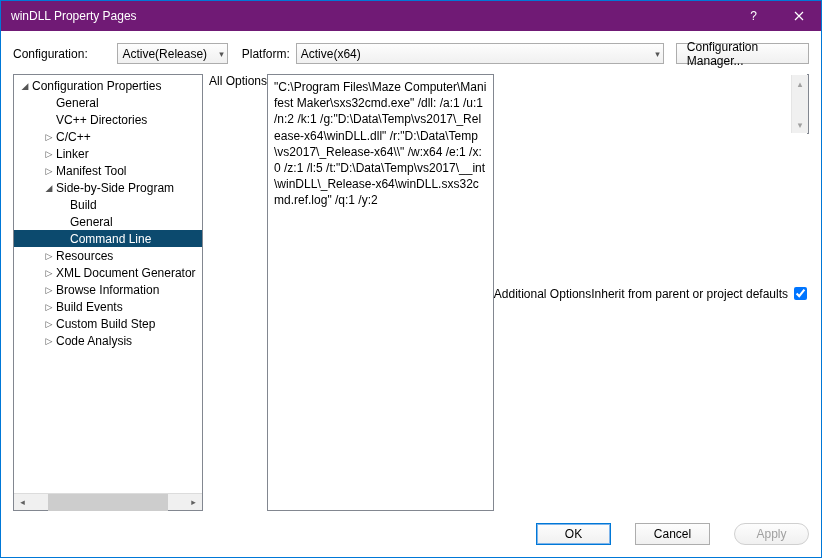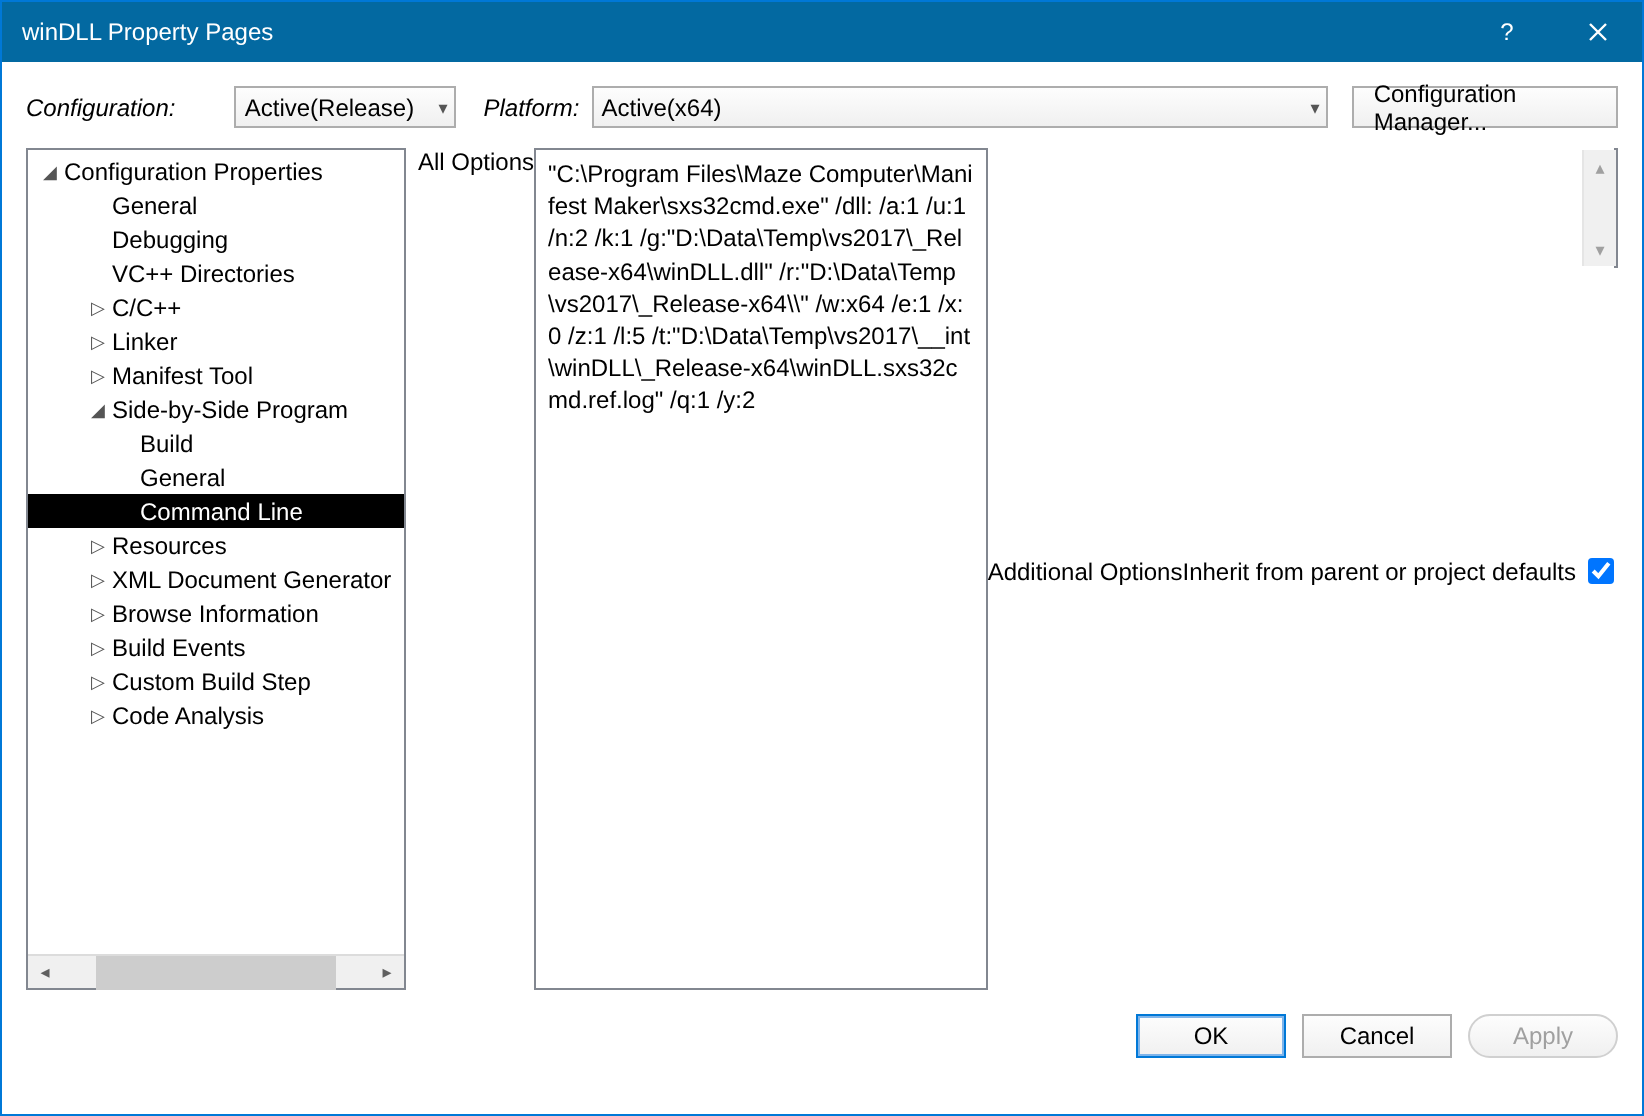--- a/index.html
+++ b/index.html
@@ -16,21 +16,21 @@
     .window {
       width: 822px;
       height: 558px;
       border: 1px solid #0078d7;
       display: flex;
       flex-direction: column;
       background: #ffffff;
     }
     .titlebar {
       height: 30px;
-      background: #0369a1;
+      background: #701a75;
       color: #ffffff;
       display: flex;
       align-items: center;
       padding-left: 10px;
     }
     .titlebar-title {
       flex: 1;
       font-size: 12px;
     }
     .titlebar-btn {
@@ -42,21 +42,20 @@
       color: #ffffff;
     }
     .config-row {
       display: flex;
       align-items: center;
       padding: 12px 12px 10px 12px;
       gap: 6px;
     }
     .config-label {
       color: #000;
-      font-style: italic;
     }
     .config-label:first-child {
       width: 100px;
     }
     .combo {
       height: 21px;
       border: 1px solid #adadad;
       background: linear-gradient(#fdfdfd, #f0f0f0);
       display: flex;
       align-items: center;
@@ -114,21 +113,21 @@
       cursor: default;
     }
     .tree-expander {
       width: 14px;
       display: inline-flex;
       justify-content: center;
       font-size: 9px;
       color: #555;
     }
     .tree-item.selected {
-      background: #000000;
+      background: #0c4a6e;
       color: #ffffff;
     }
     .tree-scrollbar {
       height: 17px;
       background: #f0f0f0;
       border-top: 1px solid #dcdcdc;
       display: flex;
       align-items: center;
     }
     .tree-scrollbar .thumb {
@@ -203,22 +202,22 @@
       height: 17px;
       display: flex;
       align-items: center;
       justify-content: center;
       color: #a0a0a0;
       font-size: 9px;
     }
     .bottom-row {
       display: flex;
       justify-content: flex-end;
-      gap: 8px;
-      padding: 6px 12px 28px 12px;
+      gap: 24px;
+      padding: 6px 12px 12px 12px;
     }
     .bottom-btn {
       width: 75px;
       height: 22px;
       border: 1px solid #adadad;
       background: linear-gradient(#fdfdfd, #f0f0f0);
       display: inline-flex;
       align-items: center;
       justify-content: center;
     }
@@ -269,23 +268,20 @@
     <div class="tree-panel">
       <div class="tree">
         <div class="tree-item" style="padding-left:4px">
           <span class="tree-expander">◢</span>
           <span>Configuration Properties</span>
         </div>
         <div class="tree-item" style="padding-left:42px">
             <span>General</span>
           </div>
         <div class="tree-item" style="padding-left:42px">
-            <span>Debugging</span>
-          </div>
-        <div class="tree-item" style="padding-left:42px">
             <span>VC++ Directories</span>
           </div>
         <div class="tree-item" style="padding-left:28px">
             <span class="tree-expander">▷</span>
             <span>C/C++</span>
           </div>
         <div class="tree-item" style="padding-left:28px">
             <span class="tree-expander">▷</span>
             <span>Linker</span>
           </div>

